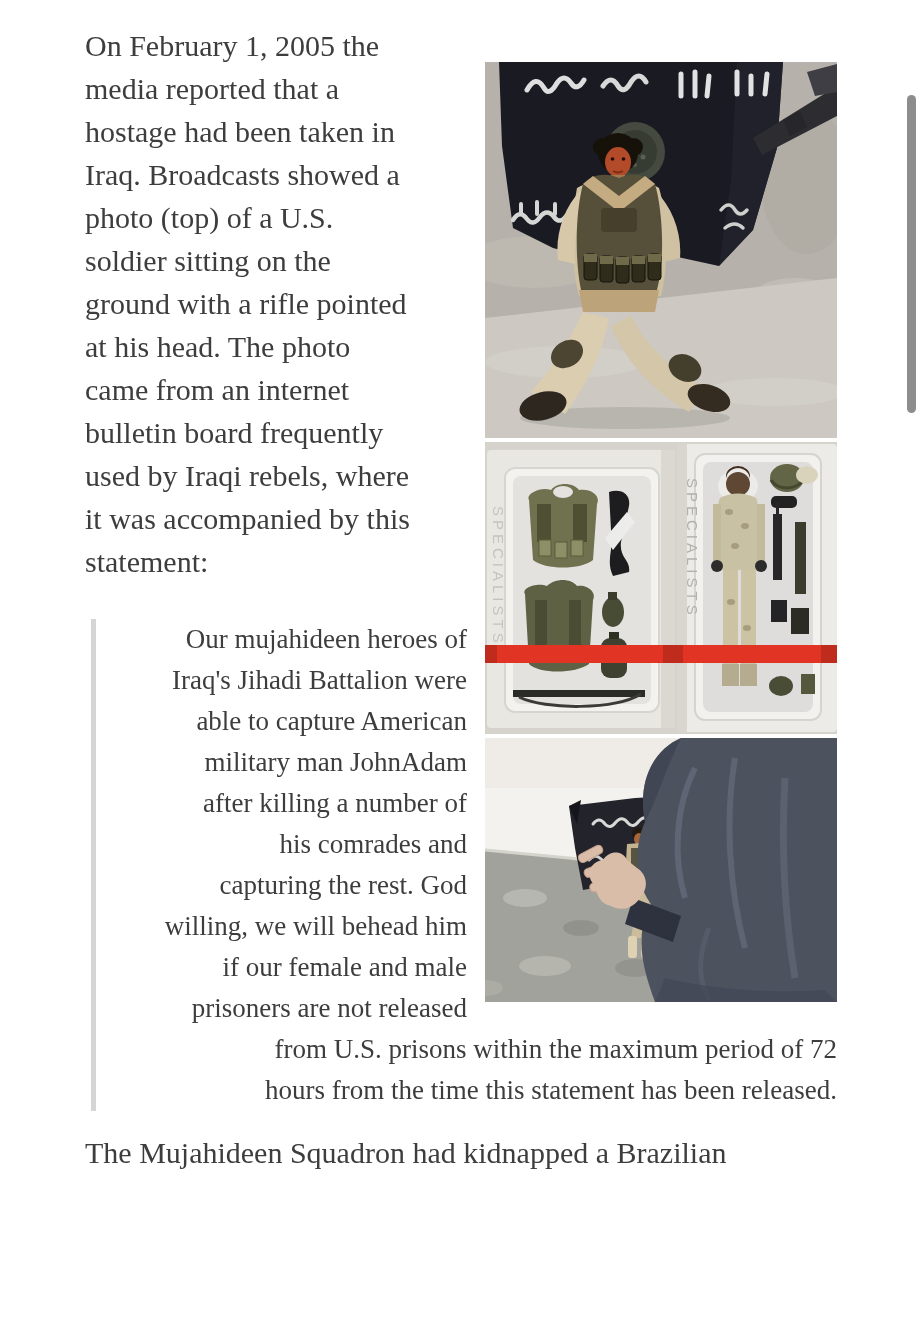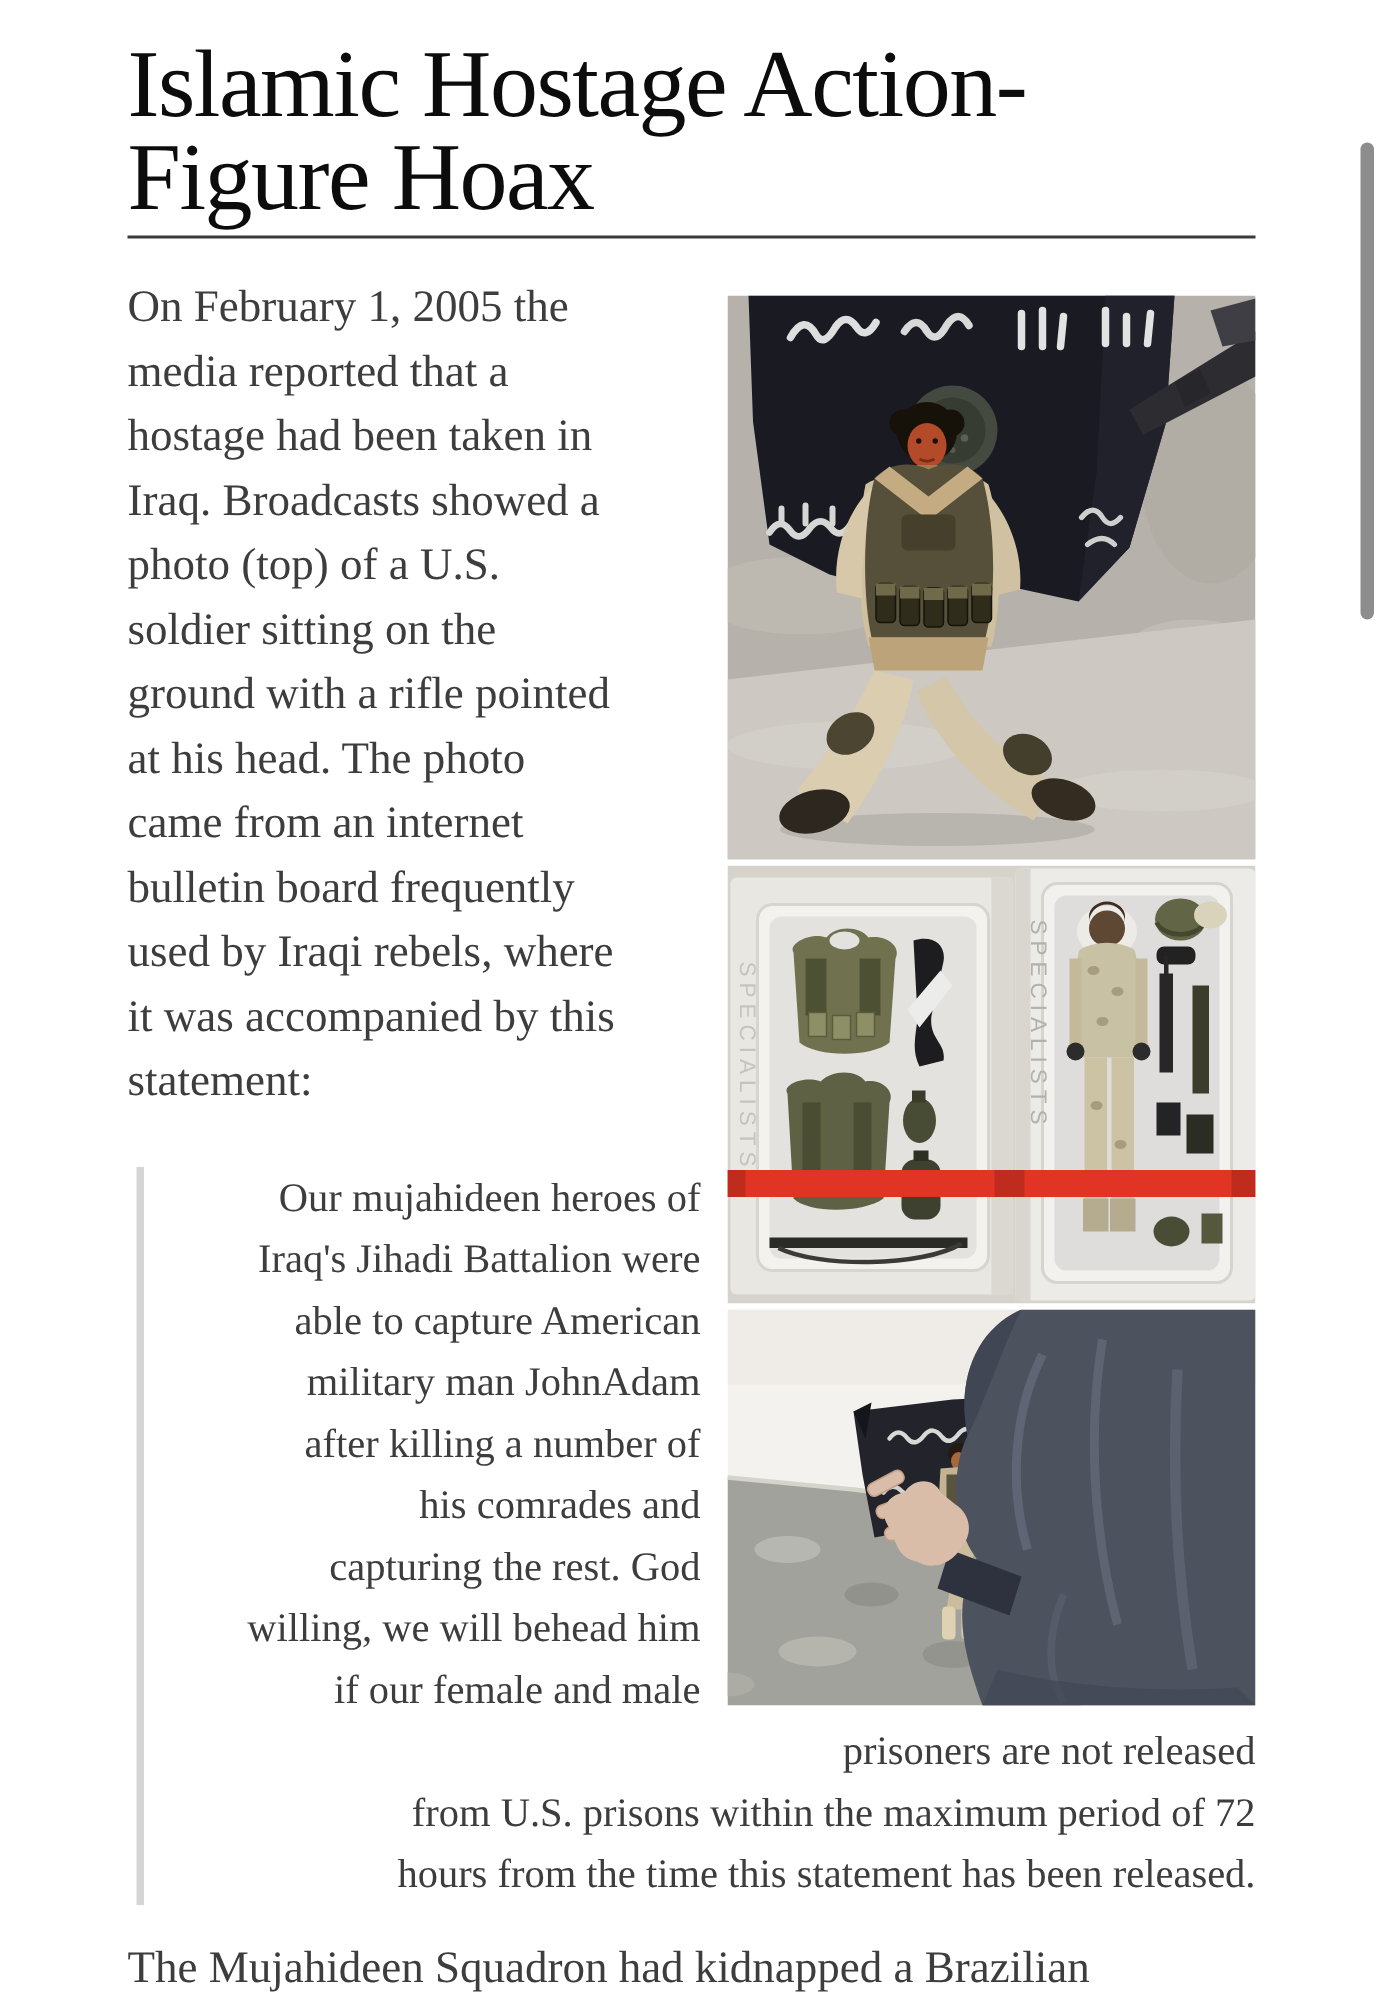--- a/index.html
+++ b/index.html
@@ -57,22 +57,20 @@
     left: 907px; top: 95px;
     width: 9px; height: 318px;
     border-radius: 5px;
     background: #8d8d8d;
   }
 </style>
 </head>
 <body>
 
 <article>
-  <h1>Islamic Hostage Action-
-Figure Hoax</h1>
 
   <figure class="photo first" aria-label="photo of action figure posed as hostage in front of black flag with rifle">
     <svg width="352" height="376" viewBox="0 0 352 376">
       <rect width="352" height="376" fill="#b6b2ab"></rect>
       <ellipse cx="50" cy="200" rx="70" ry="26" fill="#c3bfb8" opacity="0.5"></ellipse>
       <ellipse cx="322" cy="120" rx="46" ry="72" fill="#aca89f" opacity="0.5"></ellipse>
       <ellipse cx="310" cy="232" rx="40" ry="16" fill="#c7c3bc" opacity="0.6"></ellipse>
       <polygon points="0,256 352,216 352,376 0,376" fill="#cdc9c2"></polygon>
       <ellipse cx="80" cy="300" rx="80" ry="16" fill="#d6d2cb" opacity="0.6"></ellipse>
       <ellipse cx="290" cy="330" rx="70" ry="14" fill="#d8d4cd" opacity="0.5"></ellipse>

